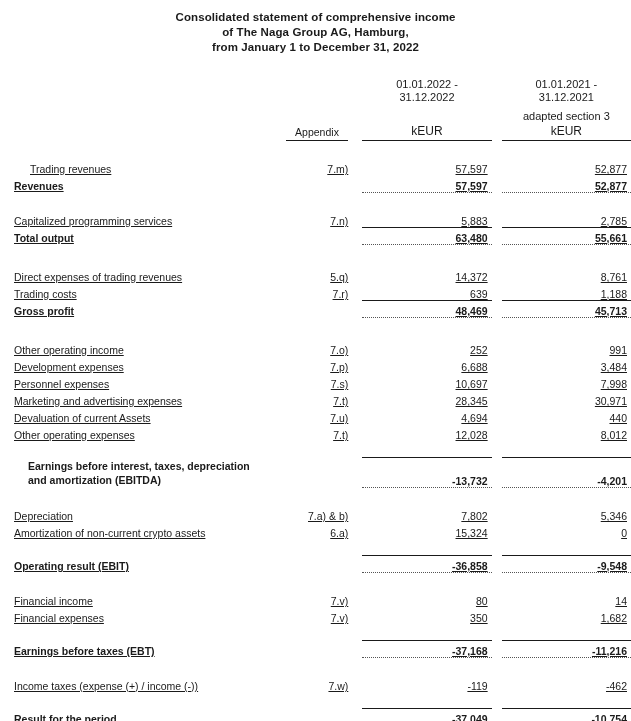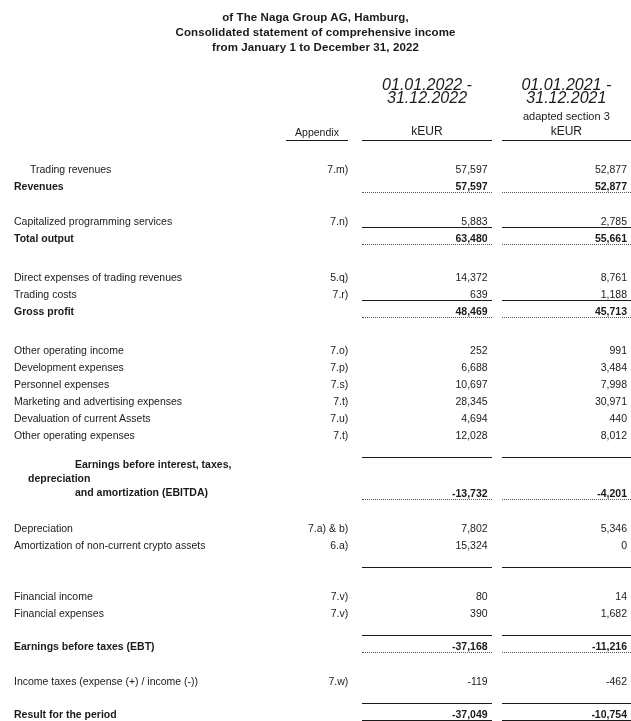--- a/index.html
+++ b/index.html
@@ -68,40 +68,39 @@
     white-space: nowrap;
   }
 
   .num {
     text-align: right;
     padding-right: 4px;
     white-space: nowrap;
     font-variant-numeric: tabular-nums;
   }
 
-  .bold, .bold * { font-weight: bold; margin-left: 47px; }
+  .bold, .bold * { font-weight: bold; }
 
   
-  tr.r { height: 17px; }
+  tr.r { height: 17px; text-decoration: underline; }
   tr.spacer-md { height: 18px; }
   tr.spacer-lg { height: 22px; }
   .rule-bot-solid {
     border-bottom: 1.3px solid #1a1a1a;
   }
   .rule-bot-dotted {
     border-bottom: 1.4px dotted #555555;
   }
 
   
   .hdr-date {
     text-align: center;
-    font-size: 16px;
+    font-size: 11px;
     line-height: 13px;
     white-space: nowrap;
-    font-style: italic;
   }
   .hdr-adapted {
     text-align: center;
     font-size: 11px;
     white-space: nowrap;
   }
   .hdr-unit {
     text-align: center;
     font-size: 12px;
     white-space: nowrap;
@@ -121,22 +120,22 @@
     line-height: 14px;
     white-space: normal;
   }
 </style>
 </head>
 <body>
 
 <div class="page">
 
   <div class="title-block">
+    <span class="title-line">Consolidated statement of comprehensive income</span>
     <span class="title-line">of The Naga Group AG, Hamburg,</span>
-    <span class="title-line">Consolidated statement of comprehensive income</span>
     <span class="title-line">from January 1 to December 31, 2022</span>
   </div>
 
   <table class="stmt">
     <colgroup>
       <col class="c-label">
         <col class="c-apx">
         <col class="c-gap1">
         <col class="c-cur">
         <col class="c-gap2">
@@ -343,38 +342,46 @@
 
     <tr style="height:16px">
       <td></td>
       <td></td>
       <td></td>
       <td class="rule-bot-solid"></td>
       <td></td>
       <td class="rule-bot-solid"></td>
     </tr>
 
+    <tr class="r bold">
+      <td class="label">Operating result (EBIT)</td>
+      <td class="apx"></td>
+      <td></td>
+      <td class="num rule-bot-dotted">-36,858</td>
+      <td></td>
+      <td class="num rule-bot-dotted">-9,548</td>
+    </tr>
 
     <tr class="spacer-md">
           <td colspan="6"></td>
         </tr>
 
     <tr class="r">
       <td class="label">Financial income</td>
       <td class="apx">7.v)</td>
       <td></td>
       <td class="num">80</td>
       <td></td>
       <td class="num">14</td>
     </tr>
     <tr class="r">
       <td class="label">Financial expenses</td>
       <td class="apx">7.v)</td>
       <td></td>
-      <td class="num">390</td>
+      <td class="num">350</td>
       <td></td>
       <td class="num">1,682</td>
     </tr>
 
     <tr style="height:16px">
       <td></td>
       <td></td>
       <td></td>
       <td class="rule-bot-solid"></td>
       <td></td>

